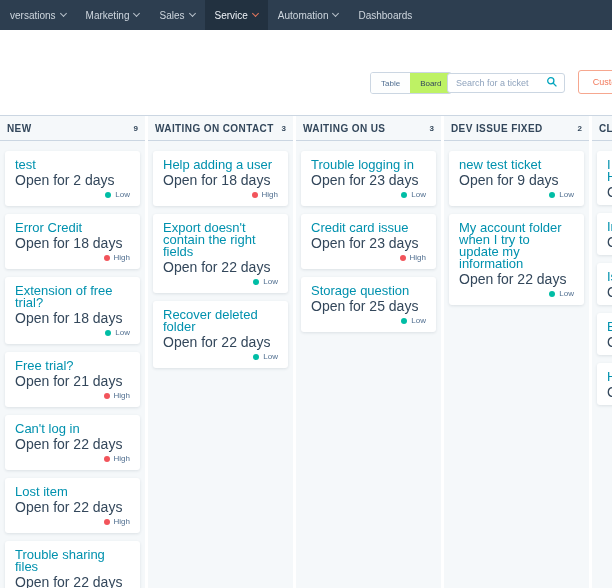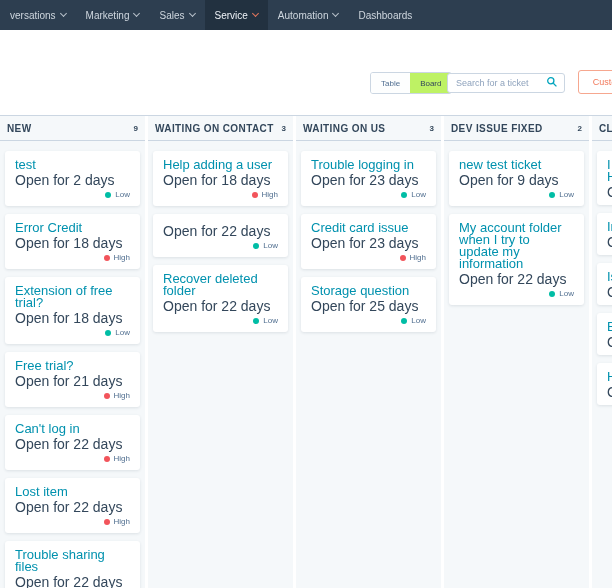--- a/index.html
+++ b/index.html
@@ -208,20 +208,22 @@
         <div class="col-cards">
           <div class="card">
             <div class="card-title">Help adding a user</div>
             <div class="card-open">Open for 18 days</div>
             <div class="card-priority">
               <span class="prio-dot" style="background: rgb(242, 84, 91);"></span>
               <span class="prio-label">High</span>
             </div>
           </div>
           <div class="card">
+            <div class="card-title">Export doesn't contain the right
+fields</div>
             <div class="card-open">Open for 22 days</div>
             <div class="card-priority">
               <span class="prio-dot" style="background: rgb(0, 189, 165);"></span>
               <span class="prio-label">Low</span>
             </div>
           </div>
           <div class="card">
             <div class="card-title">Recover deleted folder</div>
             <div class="card-open">Open for 22 days</div>
             <div class="card-priority">

